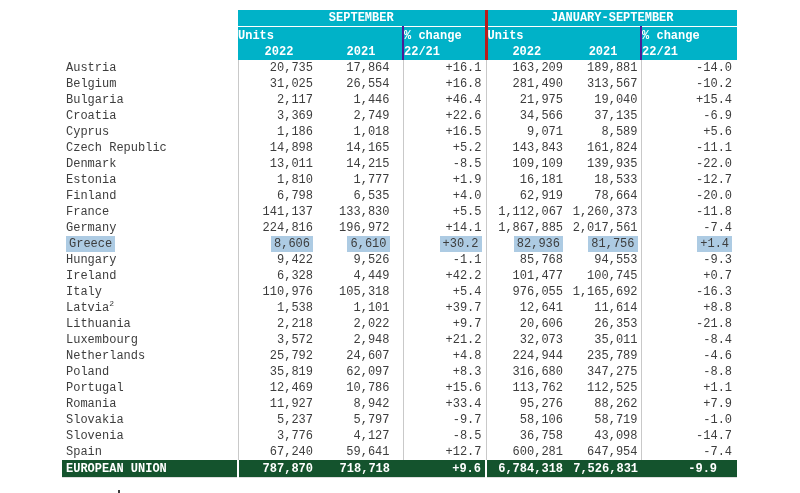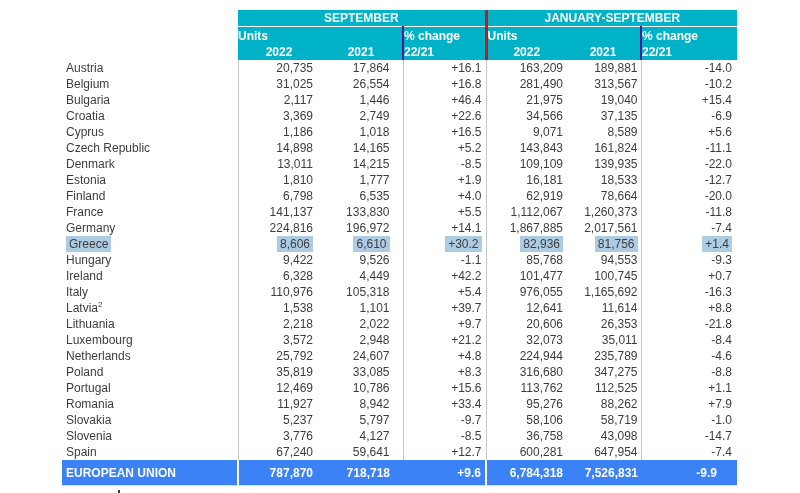--- a/index.html
+++ b/index.html
@@ -3,21 +3,21 @@
 <meta charset="utf-8">
 <style>
   html,body{margin:0;padding:0}
   body{
     width:800px;height:493px;position:relative;overflow:hidden;
     background:#ffffff;
     font-family:"Liberation Sans",sans-serif;
   }
   table.reg{
     position:absolute;left:62px;top:10px;width:675px;
-    border-collapse:collapse;table-layout:fixed;
+    border-collapse:collapse;table-layout:fixed;font-family:Liberation Mono, monospace;
   }
   th,td{
     font-size:12px;line-height:14px;height:16px;padding:0;
     white-space:nowrap;overflow:hidden;color:#3d3d3d;font-weight:normal;
   }
   
   thead th{background:#00b2c8;color:#ffffff;font-weight:bold}
   thead th.blank{background:#ffffff}
   thead tr.r2 th{height:17px}
   th.grp{text-align:center;border-bottom:1px solid #ffffff}
@@ -31,21 +31,21 @@
   tbody td.s2022{padding-right:7px}
   tbody td.s2021{padding-right:13px;border-right:1px solid #c9c9c9}
   tbody td.spct{padding-right:4px;border-right:1px solid #c9c9c9}
   tbody td.j2022{padding-right:3px}
   tbody td.j2021{padding-right:3px;border-right:1px solid #c9c9c9}
   tbody td.jpct{padding-right:5px}
   sup{font-size:8px;line-height:0;vertical-align:super}
   tr.hl .v{background:#adcbe3;padding:7px 3px 1px 3px}
   
   tfoot td{
-    background:#3b82f6;color:#ffffff;font-weight:bold;height:25px;
+    background:#14532d;color:#ffffff;font-weight:bold;height:17px;
     border-bottom:1px solid #dedede;
   }
   tfoot td.country{text-align:left;padding-left:4px;border-right:2px solid #ffffff}
   tfoot td.s2022{padding-right:7px}
   tfoot td.s2021{padding-right:13px}
   tfoot td.spct{padding-right:4px;border-right:2px solid #ffffff}
   tfoot td.j2022{padding-right:3px}
   tfoot td.j2021{padding-right:3px}
   tfoot td.jpct{padding-right:20px}
   
@@ -255,21 +255,21 @@
         <td class="n s2022"><span class="v">25,792</span></td>
         <td class="n s2021"><span class="v">24,607</span></td>
         <td class="n spct"><span class="v">+4.8</span></td>
         <td class="n j2022"><span class="v">224,944</span></td>
         <td class="n j2021"><span class="v">235,789</span></td>
         <td class="n jpct"><span class="v">-4.6</span></td>
       </tr>
       <tr>
         <td class="country"><span class="v">Poland</span></td>
         <td class="n s2022"><span class="v">35,819</span></td>
-        <td class="n s2021"><span class="v">33,085</span></td>
+        <td class="n s2021"><span class="v">62,097</span></td>
         <td class="n spct"><span class="v">+8.3</span></td>
         <td class="n j2022"><span class="v">316,680</span></td>
         <td class="n j2021"><span class="v">347,275</span></td>
         <td class="n jpct"><span class="v">-8.8</span></td>
       </tr>
       <tr>
         <td class="country"><span class="v">Portugal</span></td>
         <td class="n s2022"><span class="v">12,469</span></td>
         <td class="n s2021"><span class="v">10,786</span></td>
         <td class="n spct"><span class="v">+15.6</span></td>

